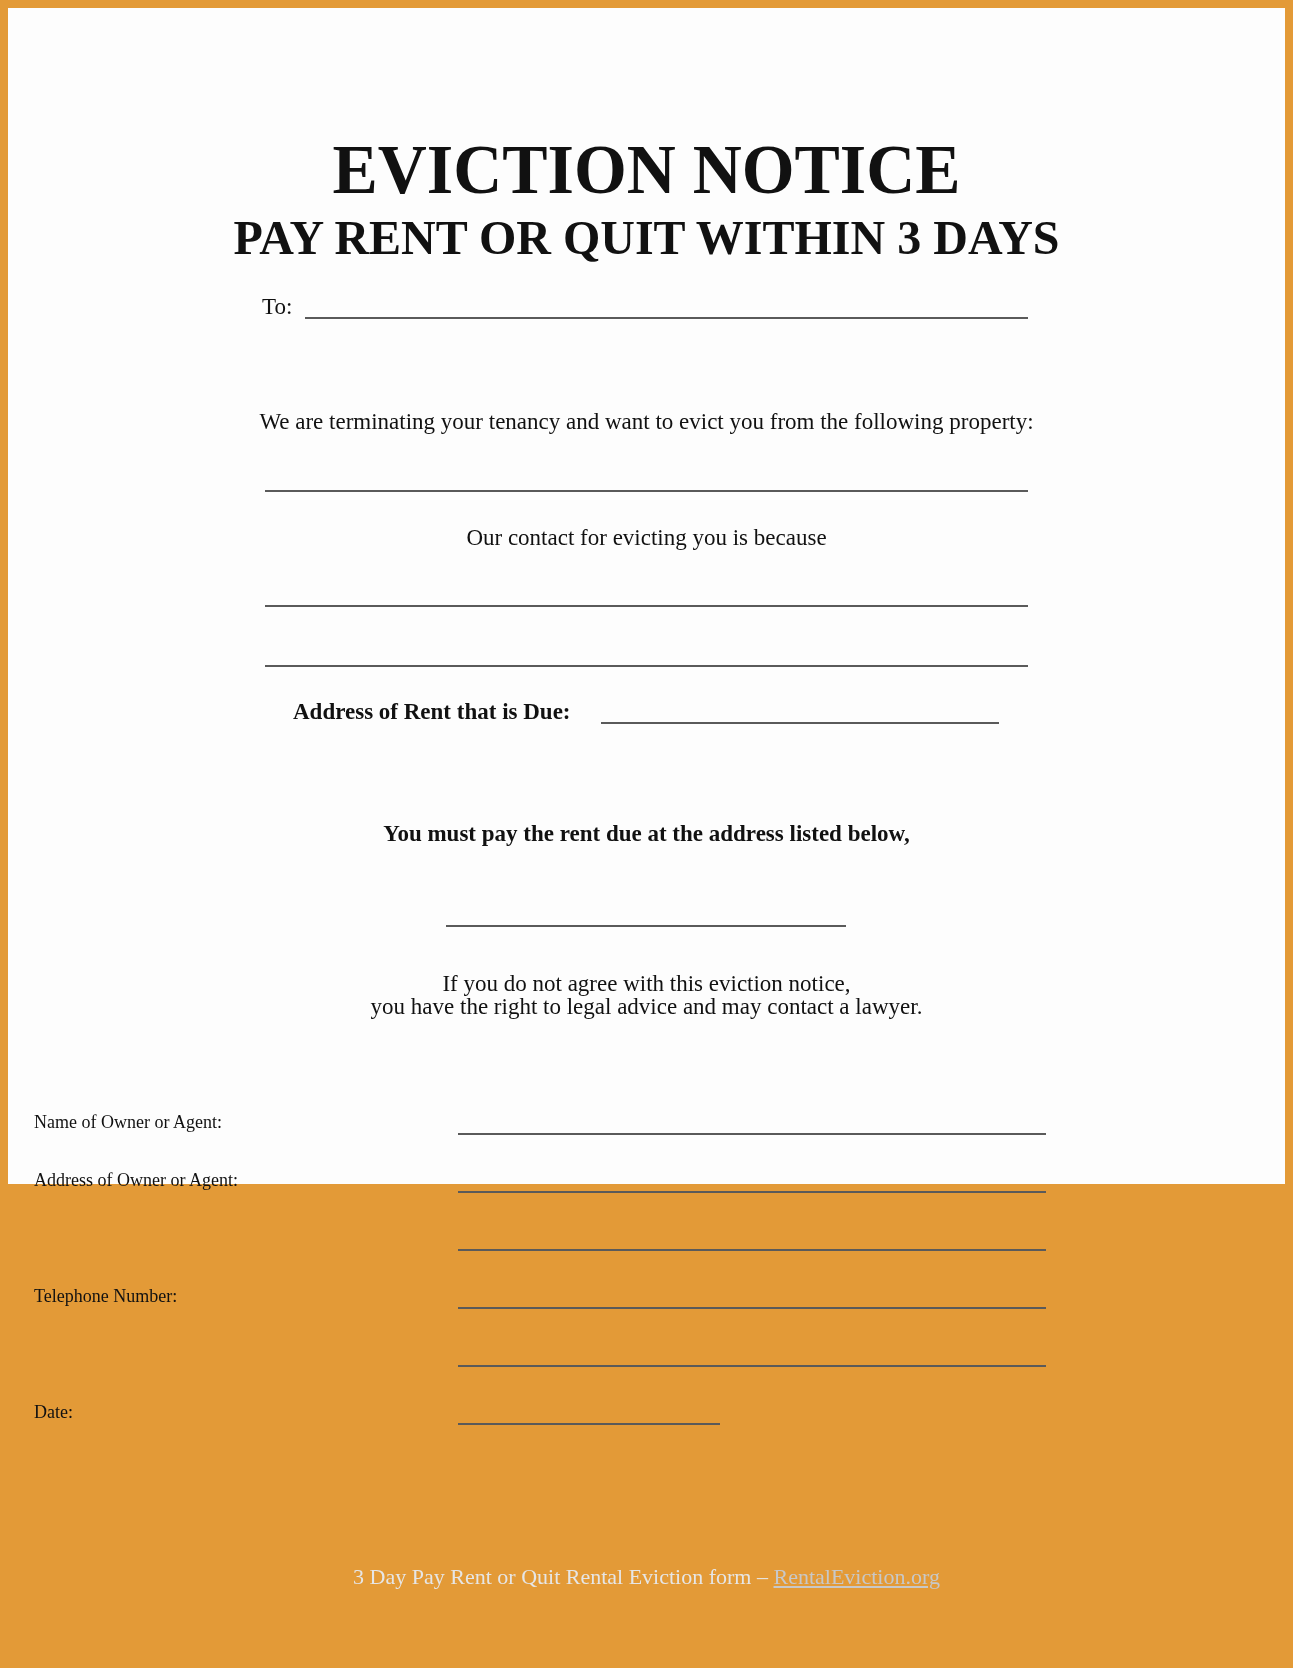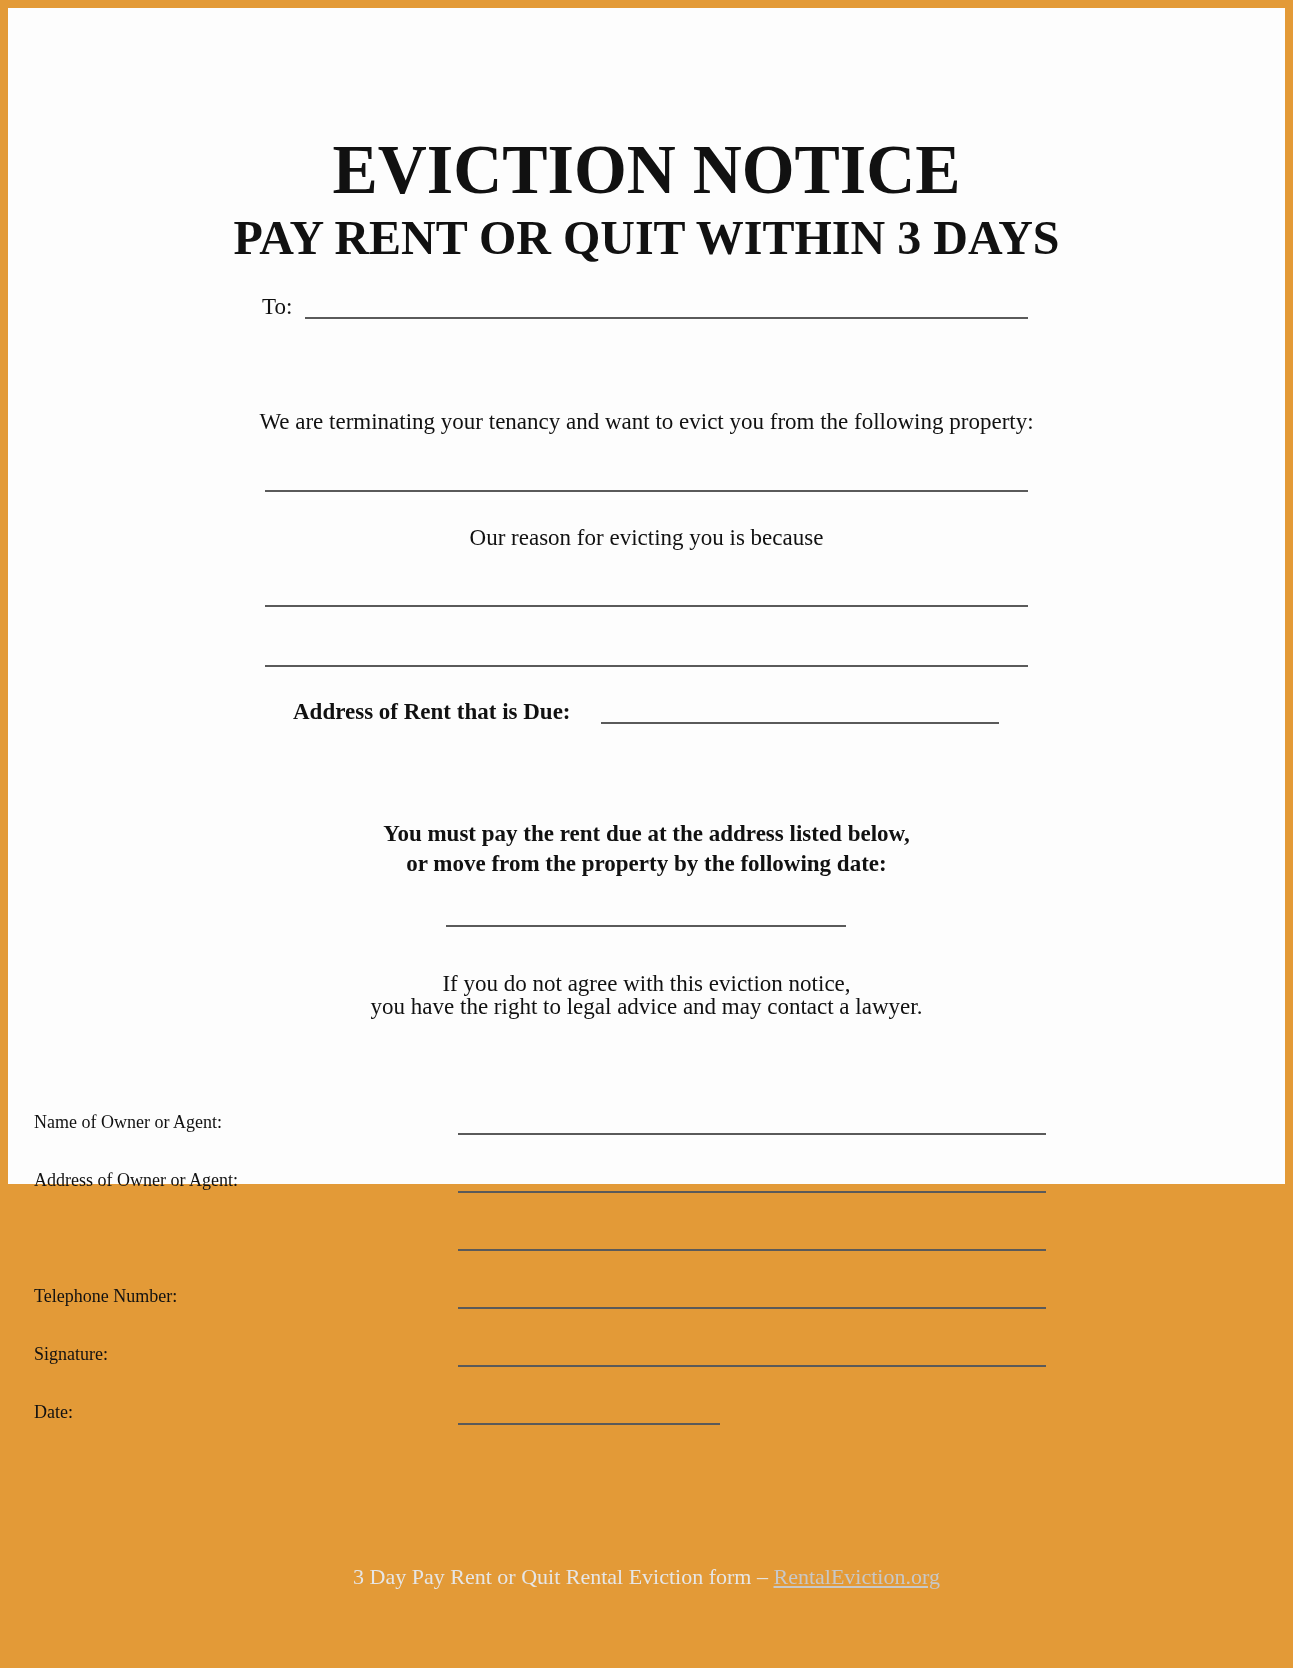--- a/index.html
+++ b/index.html
@@ -39,47 +39,45 @@
 
   <div class="abs center-x title">EVICTION NOTICE</div>
   <div class="abs center-x subtitle">PAY RENT OR QUIT WITHIN 3 DAYS</div>
 
   <div class="abs text" style="left:254px; top:285px;">To:</div>
   <div class="line" style="left:297px; top:309px; width:723px;"></div>
 
   <div class="abs center-x text" style="top:400px;">We are terminating your tenancy and want to evict you from the following property:</div>
   <div class="line" style="left:257px; top:482px; width:763px;"></div>
 
-  <div class="abs center-x text" style="top:516px;">Our reason for evicting you is because</div>
+  <div class="abs center-x text" style="top:516px;">Our contact for evicting you is because</div>
   <div class="line" style="left:257px; top:597px; width:763px;"></div>
   <div class="line" style="left:257px; top:657px; width:763px;"></div>
 
   <div class="abs text bold" style="left:285px; top:690px;">Address of Rent that is Due:</div>
   <div class="line" style="left:593px; top:714px; width:398px;"></div>
 
   <div class="abs center-x text bold" style="top:812px;">You must pay the rent due at the address listed below,</div>
-  <div class="abs center-x text bold" style="top:842px;">or move from the property by the following date:</div>
 
   <div class="line" style="left:438px; top:917px; width:400px;"></div>
 
   <div class="abs center-x text" style="top:956px;margin-top:6px;">If you do not agree with this eviction notice,</div>
   <div class="abs center-x text" style="top:985px;">you have the right to legal advice and may contact a lawyer.</div>
 
   <div class="label" style="left:26px; top:1100px;">Name of Owner or Agent:</div>
   <div class="line" style="left:450px; top:1125px; width:588px;"></div>
 
   <div class="label" style="left:26px; top:1158px;">Address of Owner or Agent:</div>
   <div class="line" style="left:450px; top:1183px; width:588px;"></div>
 
   <div class="line" style="left:450px; top:1241px; width:588px;"></div>
 
   <div class="label" style="left:26px; top:1274px;">Telephone Number:</div>
   <div class="line" style="left:450px; top:1299px; width:588px;"></div>
 
-  <div class="label" style="left:26px; top:1332px;">Signature:</div>
   <div class="line" style="left:450px; top:1357px; width:588px;"></div>
 
   <div class="label" style="left:26px; top:1390px;">Date:</div>
   <div class="line" style="left:450px; top:1415px; width:262px;"></div>
 
   <div class="abs center-x footer">
     <span>3 Day Pay Rent or Quit Rental Eviction form – </span><a>RentalEviction.org</a>
   </div>
 </div>
 

